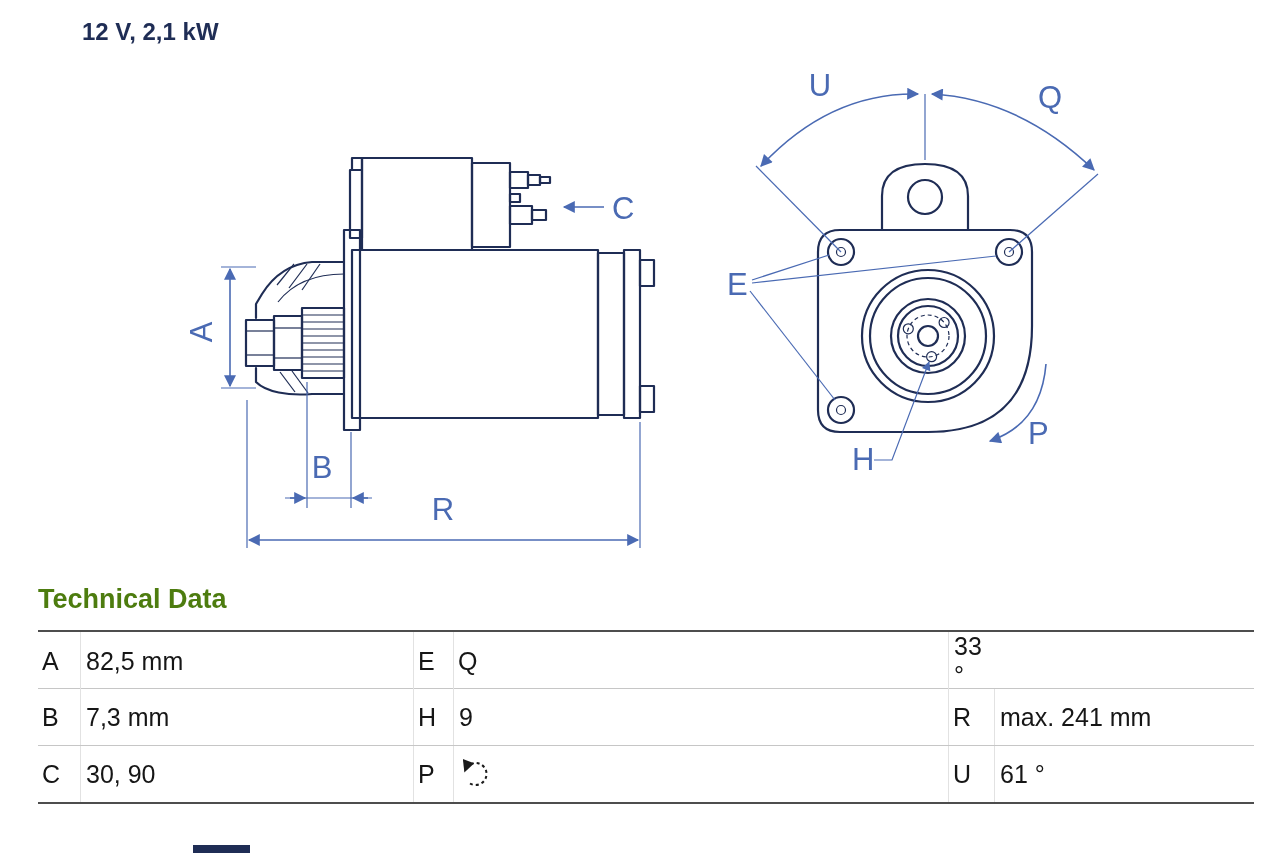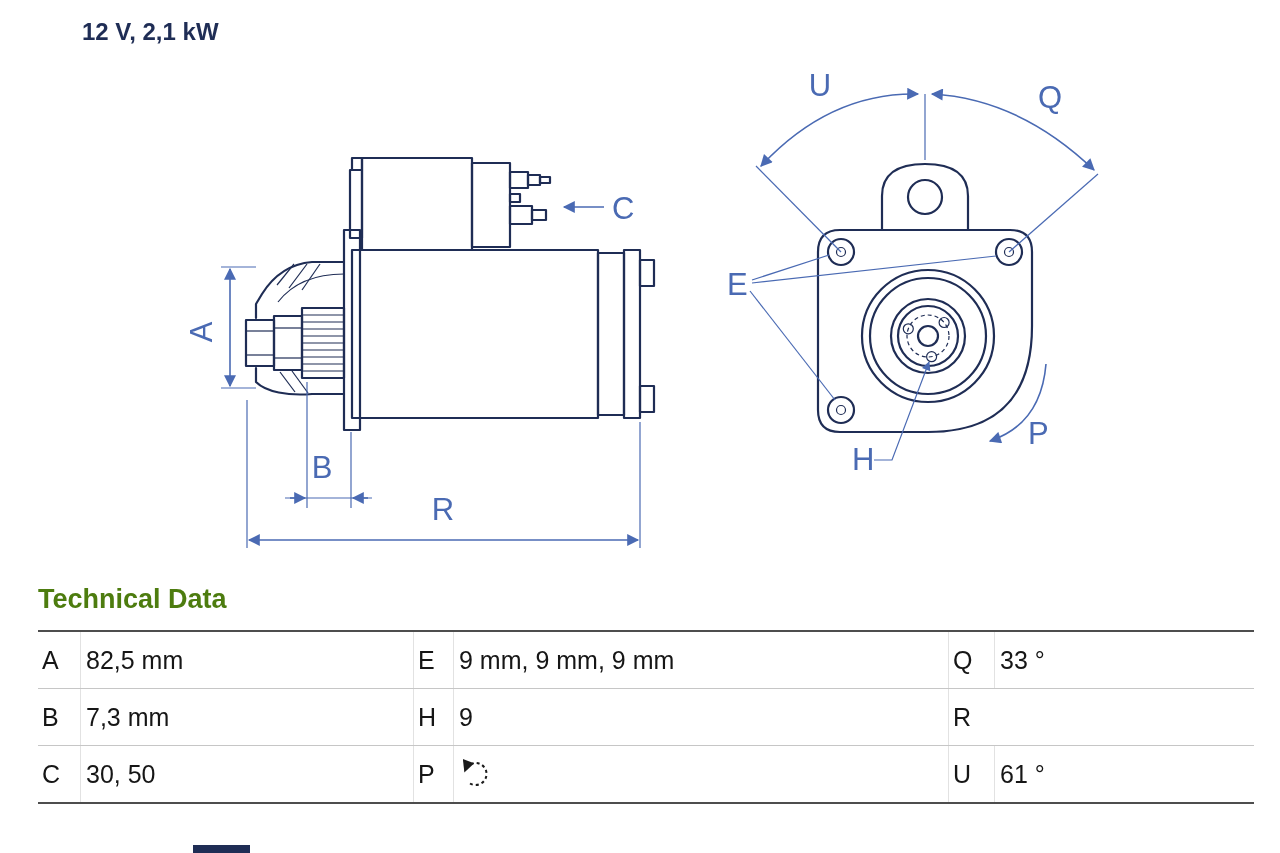--- a/index.html
+++ b/index.html
@@ -176,34 +176,34 @@
   </g>
 </svg>
 
 <div class="tech-heading">Technical Data</div>
 
 <div class="table">
   <div class="row">
     <div class="cell key">A</div>
     <div class="cell val">82,5 mm</div>
     <div class="cell key">E</div>
-    <div class="cell val">9 mm, 9 mm, 9 mm</div>
     <div class="cell key">Q</div>
     <div class="cell val">33 °</div>
   </div>
   <div class="row">
     <div class="cell key">B</div>
     <div class="cell val">7,3 mm</div>
     <div class="cell key">H</div>
     <div class="cell val">9</div>
     <div class="cell key">R</div>
+    <div class="cell val">max. 241 mm</div>
   </div>
   <div class="row">
     <div class="cell key">C</div>
-    <div class="cell val">30, 50</div>
+    <div class="cell val">30, 90</div>
     <div class="cell key">P</div>
     <div class="cell val">
       <svg width="34" height="32" viewBox="0 0 34 32">
         <defs>
           <marker id="arrK" viewBox="0 0 10 10" refX="8" refY="5" markerWidth="7" markerHeight="6" orient="auto">
             <path d="M0,0 L10,5 L0,10 Z" fill="#1a1a1a"></path>
           </marker>
         </defs>
         <path d="M11,25.5 A11,11 0 1 0 6.2,12.2" fill="none" stroke="#1a1a1a" stroke-width="2" stroke-dasharray="3,3" marker-end="url(#arrK)"></path>
       </svg>

